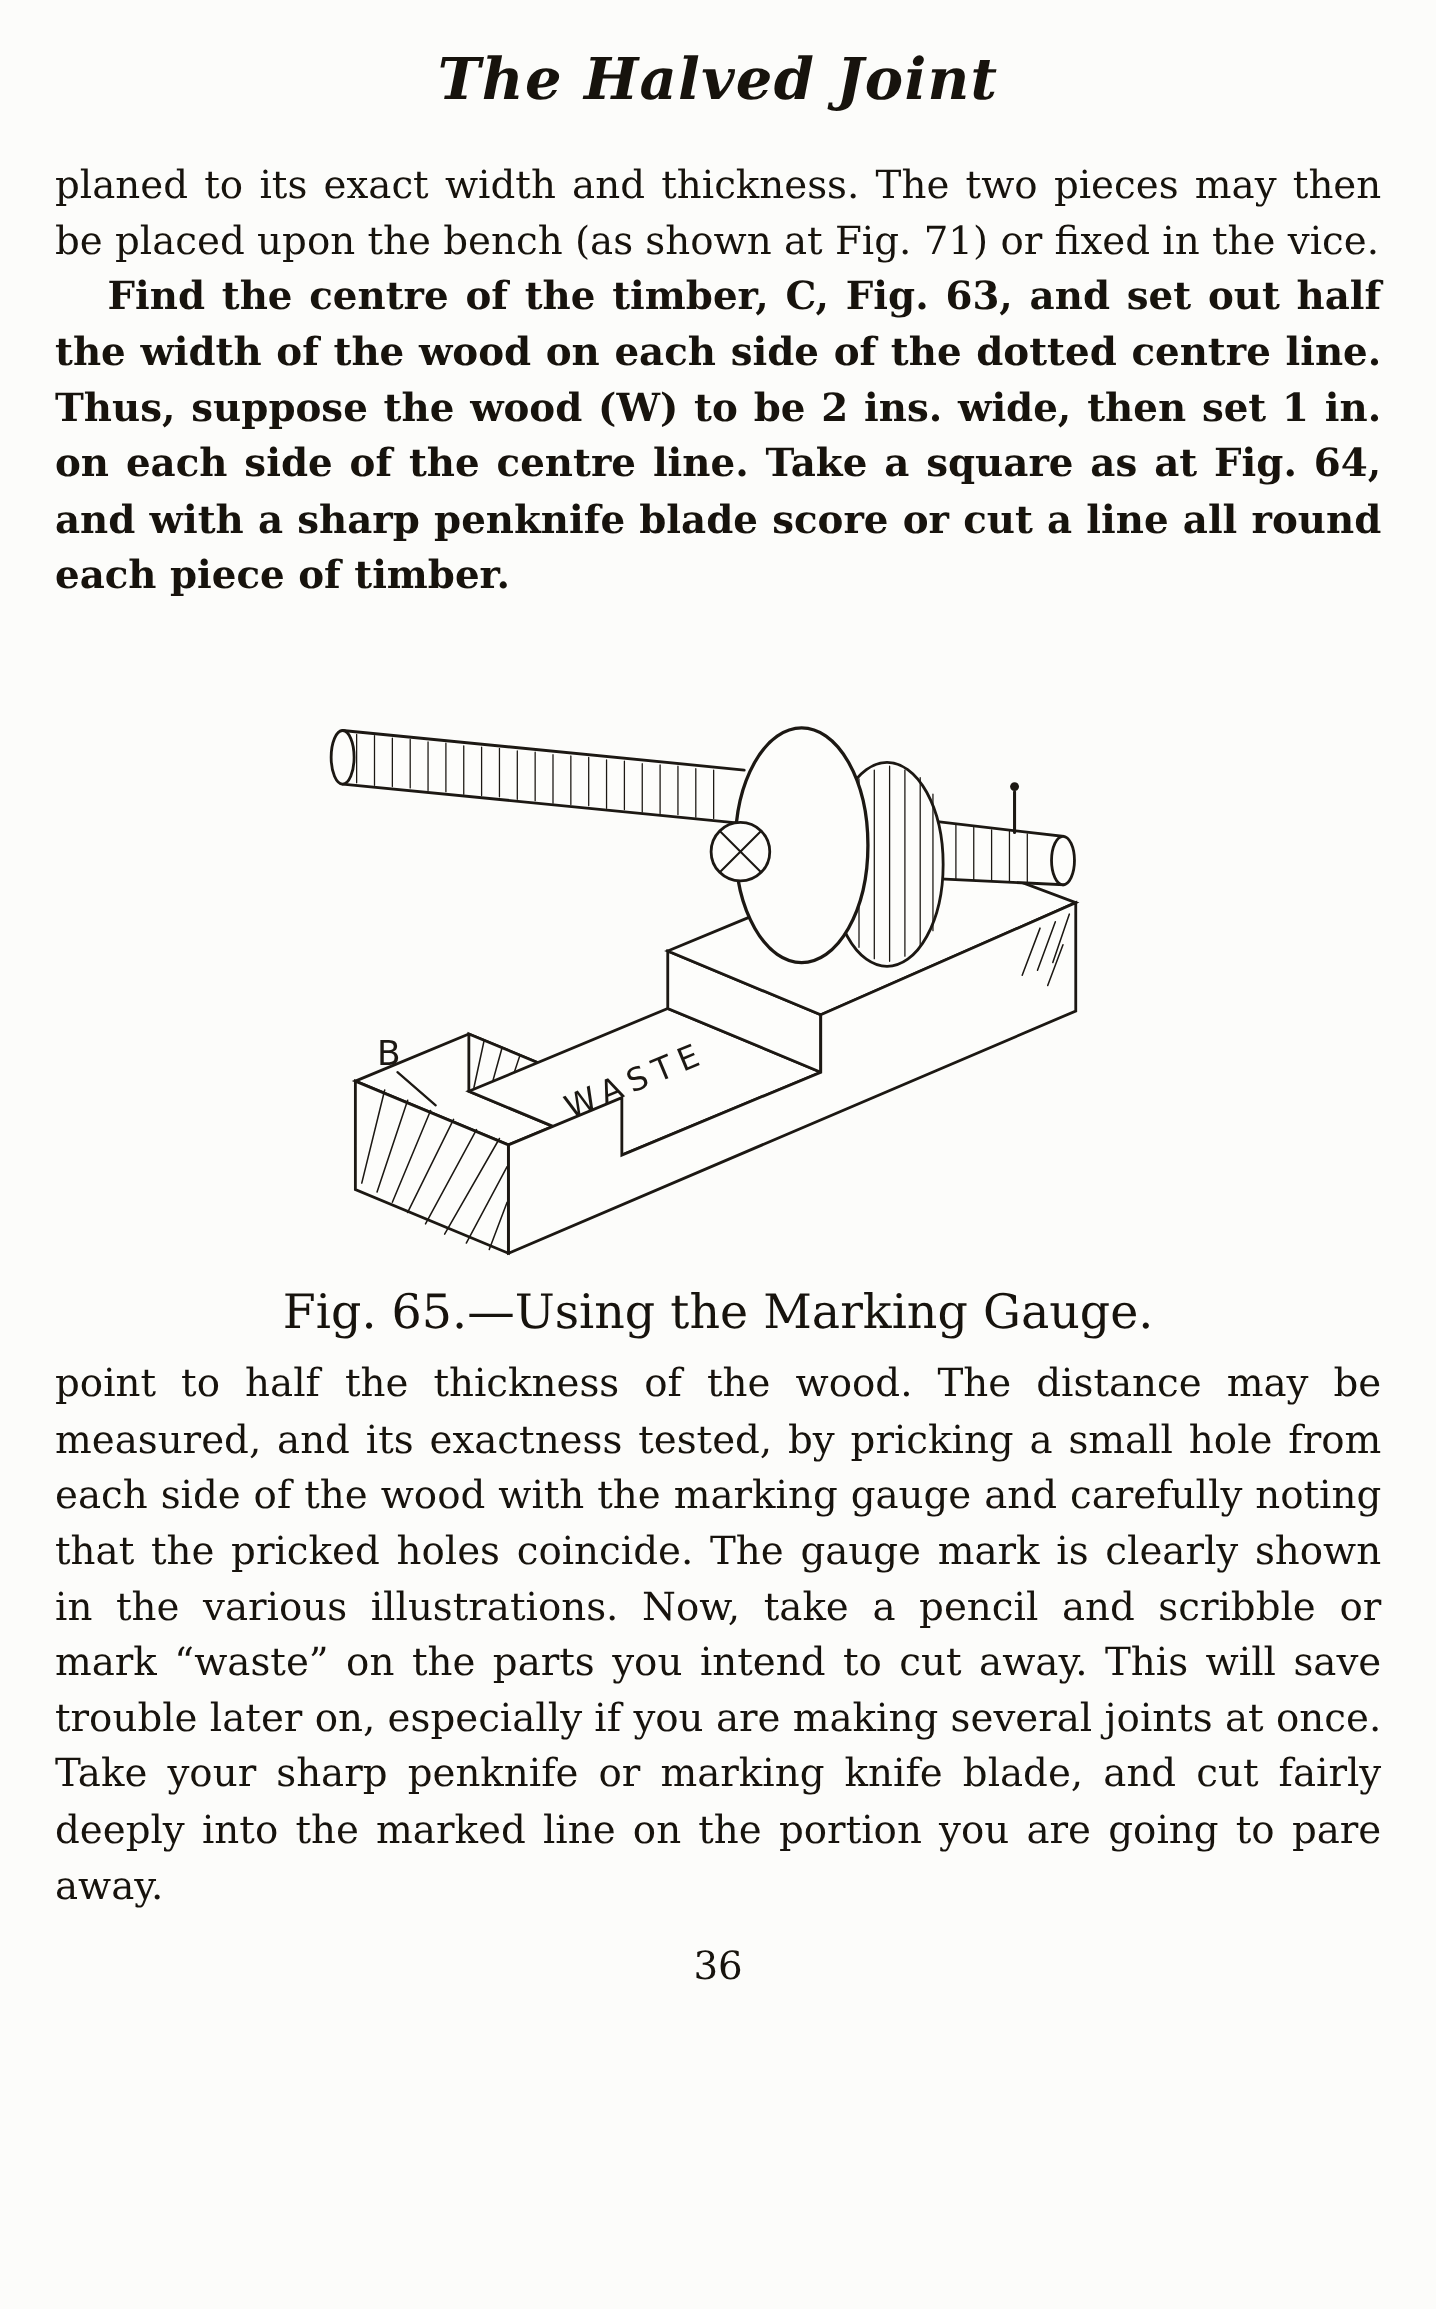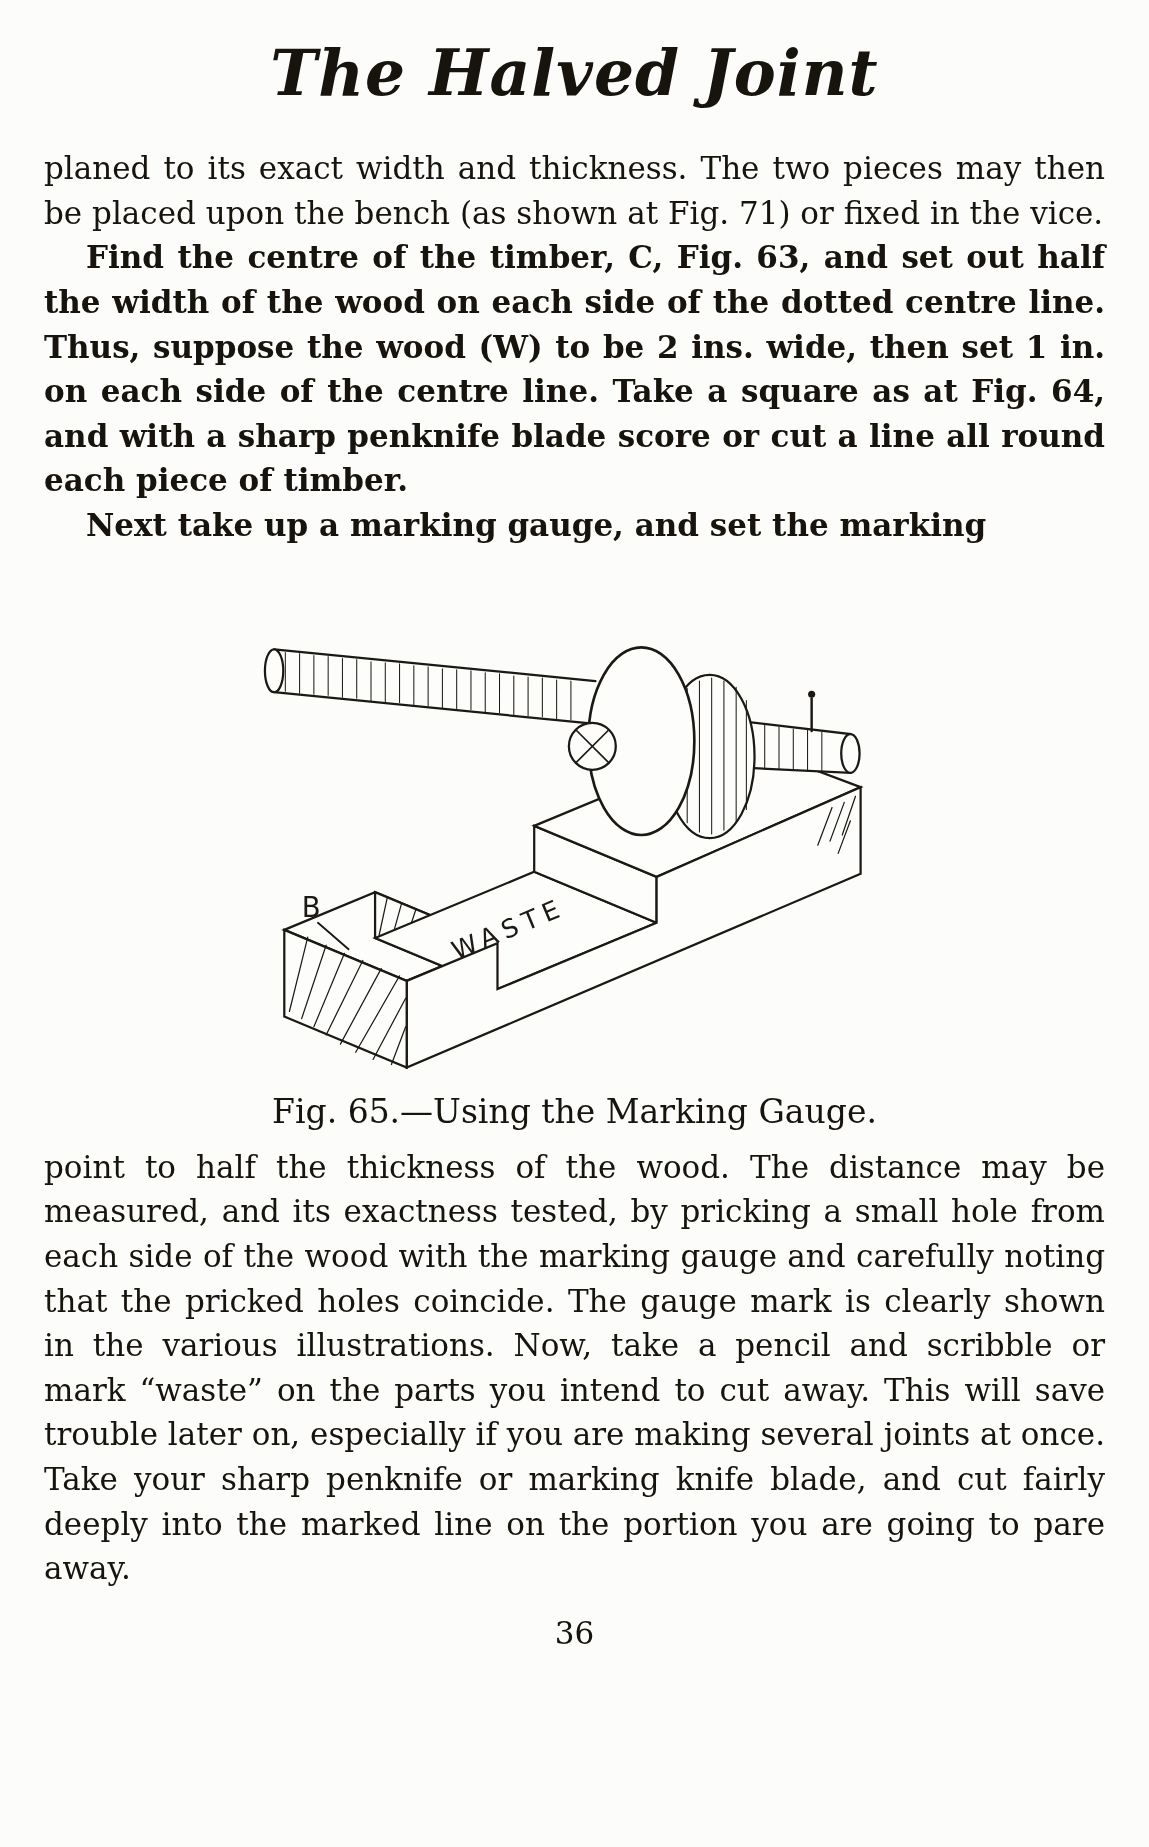--- a/index.html
+++ b/index.html
@@ -10,38 +10,38 @@
     margin: 0 auto;
     background: #fcfcfa;
     color: #17130d;
     box-sizing: border-box;
     padding: 30px 44px 28px 44px;
   }
   .title {
     text-align: center;
     font-style: italic;
     font-weight: 700;
-    font-size: 63px;
+    font-size: 46px;
     letter-spacing: 1px;
     margin: 6px 0 36px 0;
   }
   p.body {
     font-size: 31px;
     line-height: 1.44;
     text-align: justify;
     margin: 0;
   }
   p.indent { text-indent: 42px; font-weight: bold; }
   figure.figure {
     margin: 30px 0 14px 0;
     text-align: center;
   }
   .fig-art { display: block; margin: 0 auto; }
   figcaption {
-    font-size: 33px;
+    font-size: 38px;
     margin-top: 4px;
     color: #17130d;
   }
   .page-number {
     text-align: center;
     font-size: 31px;
     margin-top: 24px;
   }
   svg text.hand {
     font-family: "DejaVu Sans", sans-serif;
@@ -50,21 +50,20 @@
 </style>
 </head>
 <body>
 
 <div class="page">
 
   <h1 class="title">The Halved Joint</h1>
 
   <p class="body">planed to its exact width and thickness.  The two pieces may then be placed upon the bench (as shown at Fig. 71) or fixed in the vice.</p>
   <p class="body indent">Find the centre of the timber, C, Fig. 63, and set out half the width of the wood on each side of the dotted centre line.  Thus, suppose the wood (W) to be 2 ins. wide, then set 1 in. on each side of the centre line.  Take a square as at Fig. 64, and with a sharp penknife blade score or cut a line all round each piece of timber.</p>
-  <p class="body indent">Next take up a marking gauge, and set the marking</p>
 
   <figure class="figure">
     <svg class="fig-art" width="780" height="510" viewBox="0 0 760 500">
       <g fill="none" stroke="#1c1813" stroke-width="2.2" stroke-linecap="round">
 
         <g>
 
           <path fill="#fdfdfb" d="M95,345 L184,308 L304,358 L215,395 Z"></path>
 
           <path fill="#fdfdfb" d="M184,308 L304,358 L304,403 L184,353 Z"></path>

